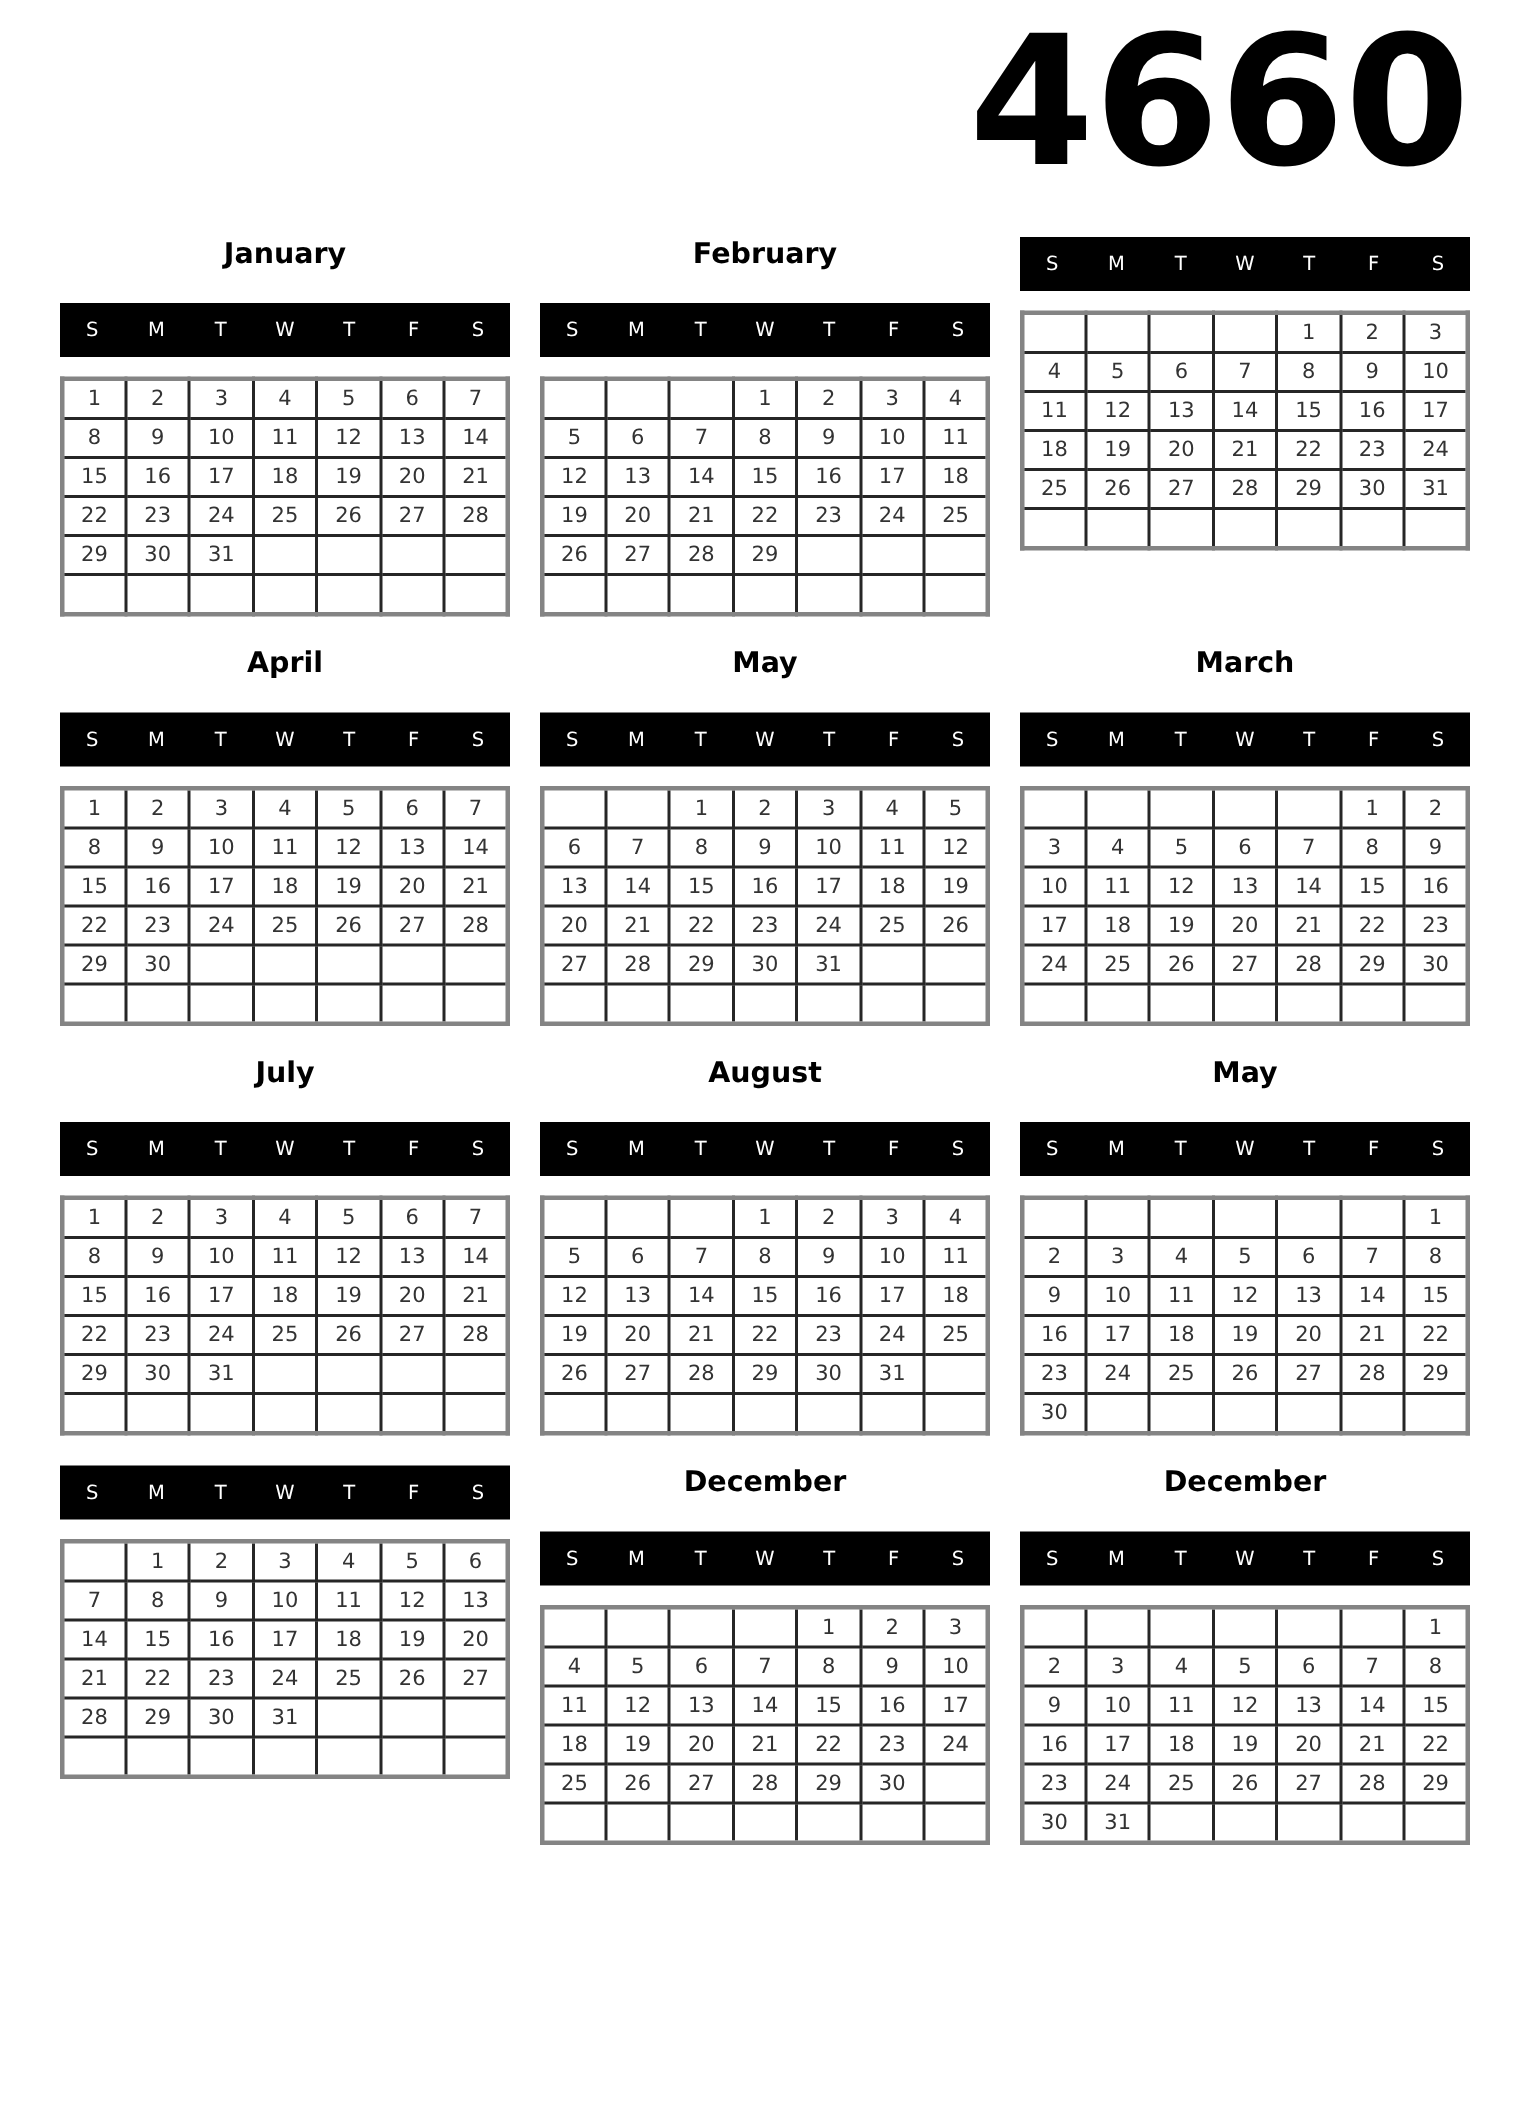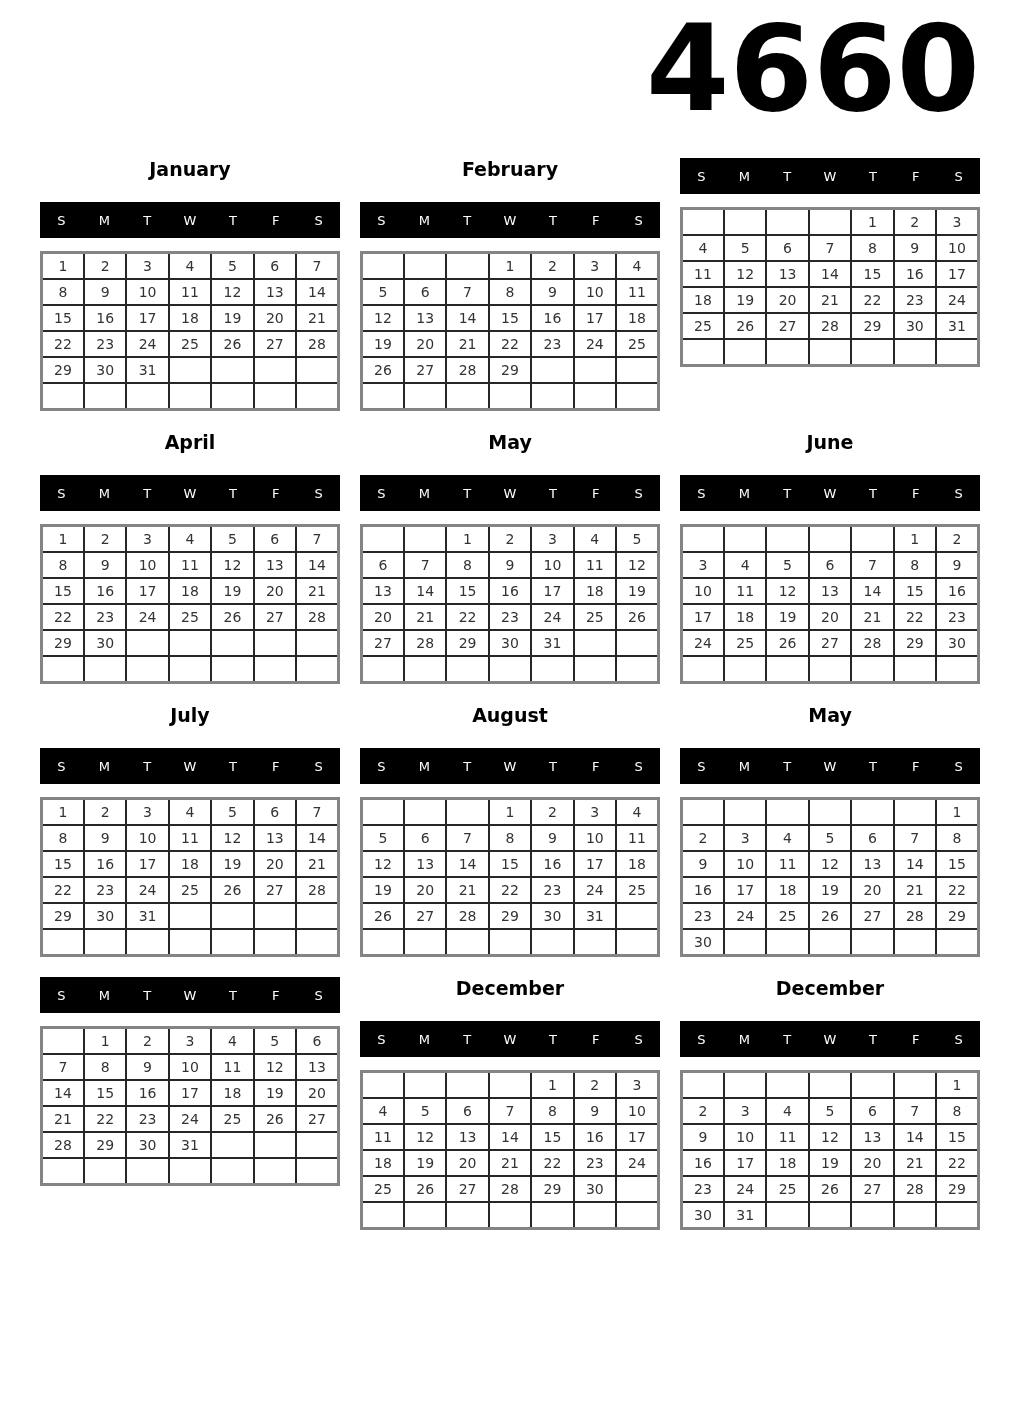--- a/index.html
+++ b/index.html
@@ -421,21 +421,21 @@
               <td></td>
               <td></td>
               <td></td>
               <td></td>
             </tr>
           </tbody>
         </table>
   </div>
 
   <div class="month">
-    <div class="month-name">June</div>
+    <div class="month-name">March</div>
     <div class="weekday-bar">
           <span class="wd">S</span>
           <span class="wd">M</span>
           <span class="wd">T</span>
           <span class="wd">W</span>
           <span class="wd">T</span>
           <span class="wd">F</span>
           <span class="wd">S</span>
         </div>
     <table class="date-grid">

